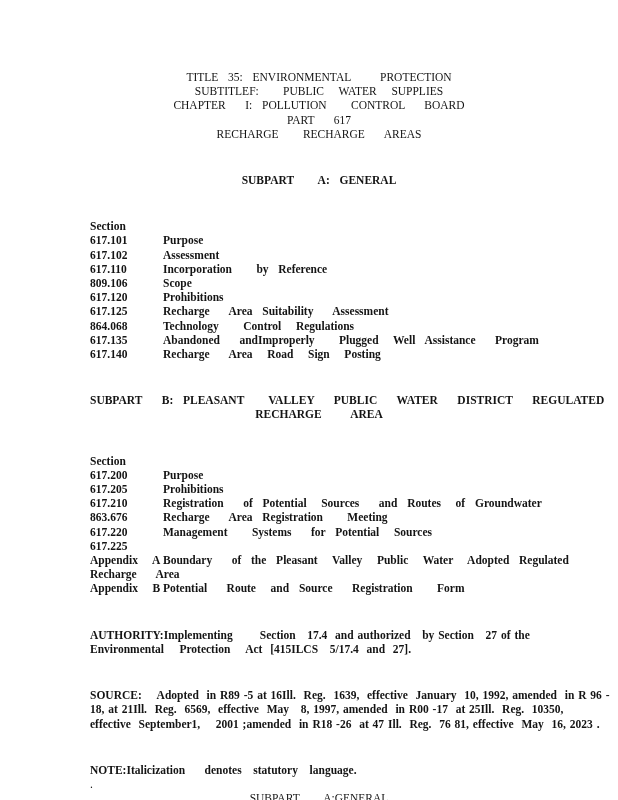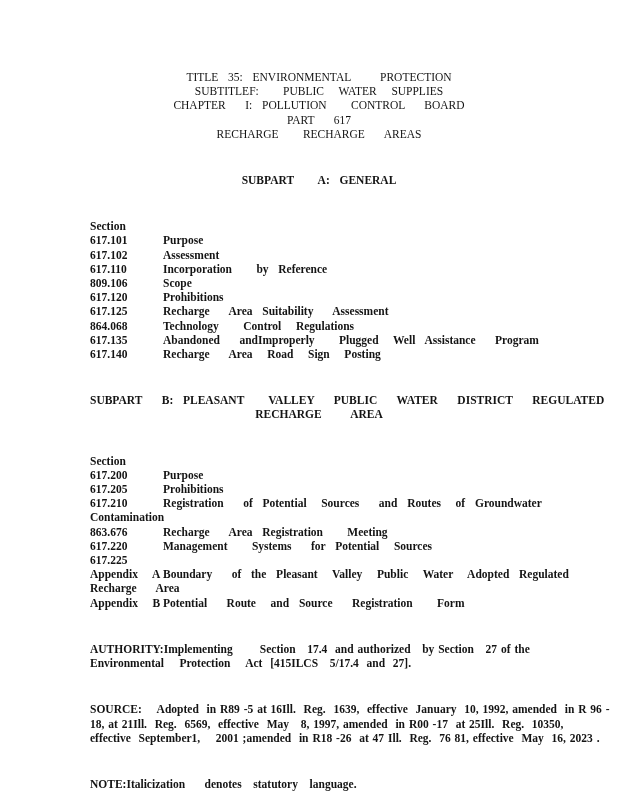--- a/index.html
+++ b/index.html
@@ -119,21 +119,20 @@
         <span class="title">Purpose</span>
     </div>
     <div class="row">
       <span class="num">617.205</span>
         <span class="title">Prohibitions</span>
     </div>
     <div class="row">
       <span class="num">617.210</span>
         <span class="title">Registration    of  Potential   Sources    and  Routes   of  Groundwater</span>
     </div>
-    <div class="line">Contamination</div>
     <div class="row">
       <span class="num">863.676</span>
         <span class="title">Recharge    Area  Registration     Meeting</span>
     </div>
     <div class="row">
       <span class="num">617.220</span>
         <span class="title">Management     Systems    for  Potential   Sources</span>
     </div>
     <div class="row">
       <span class="num">617.225</span>

